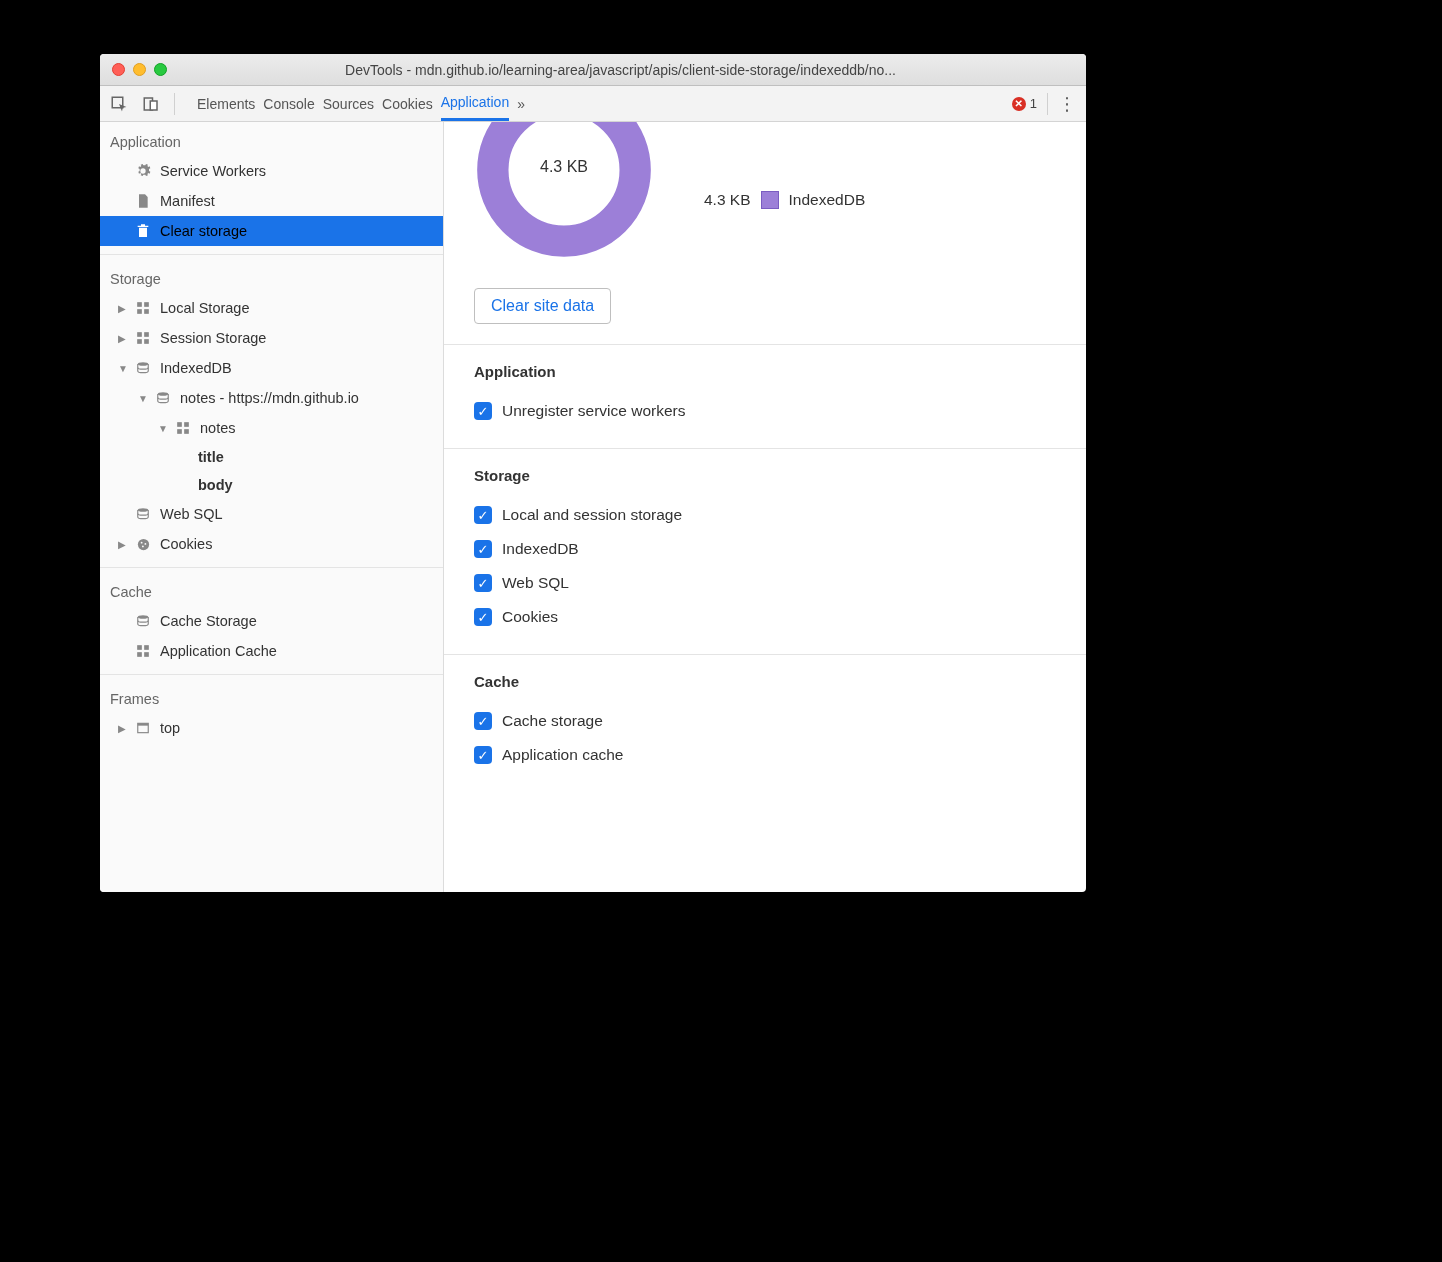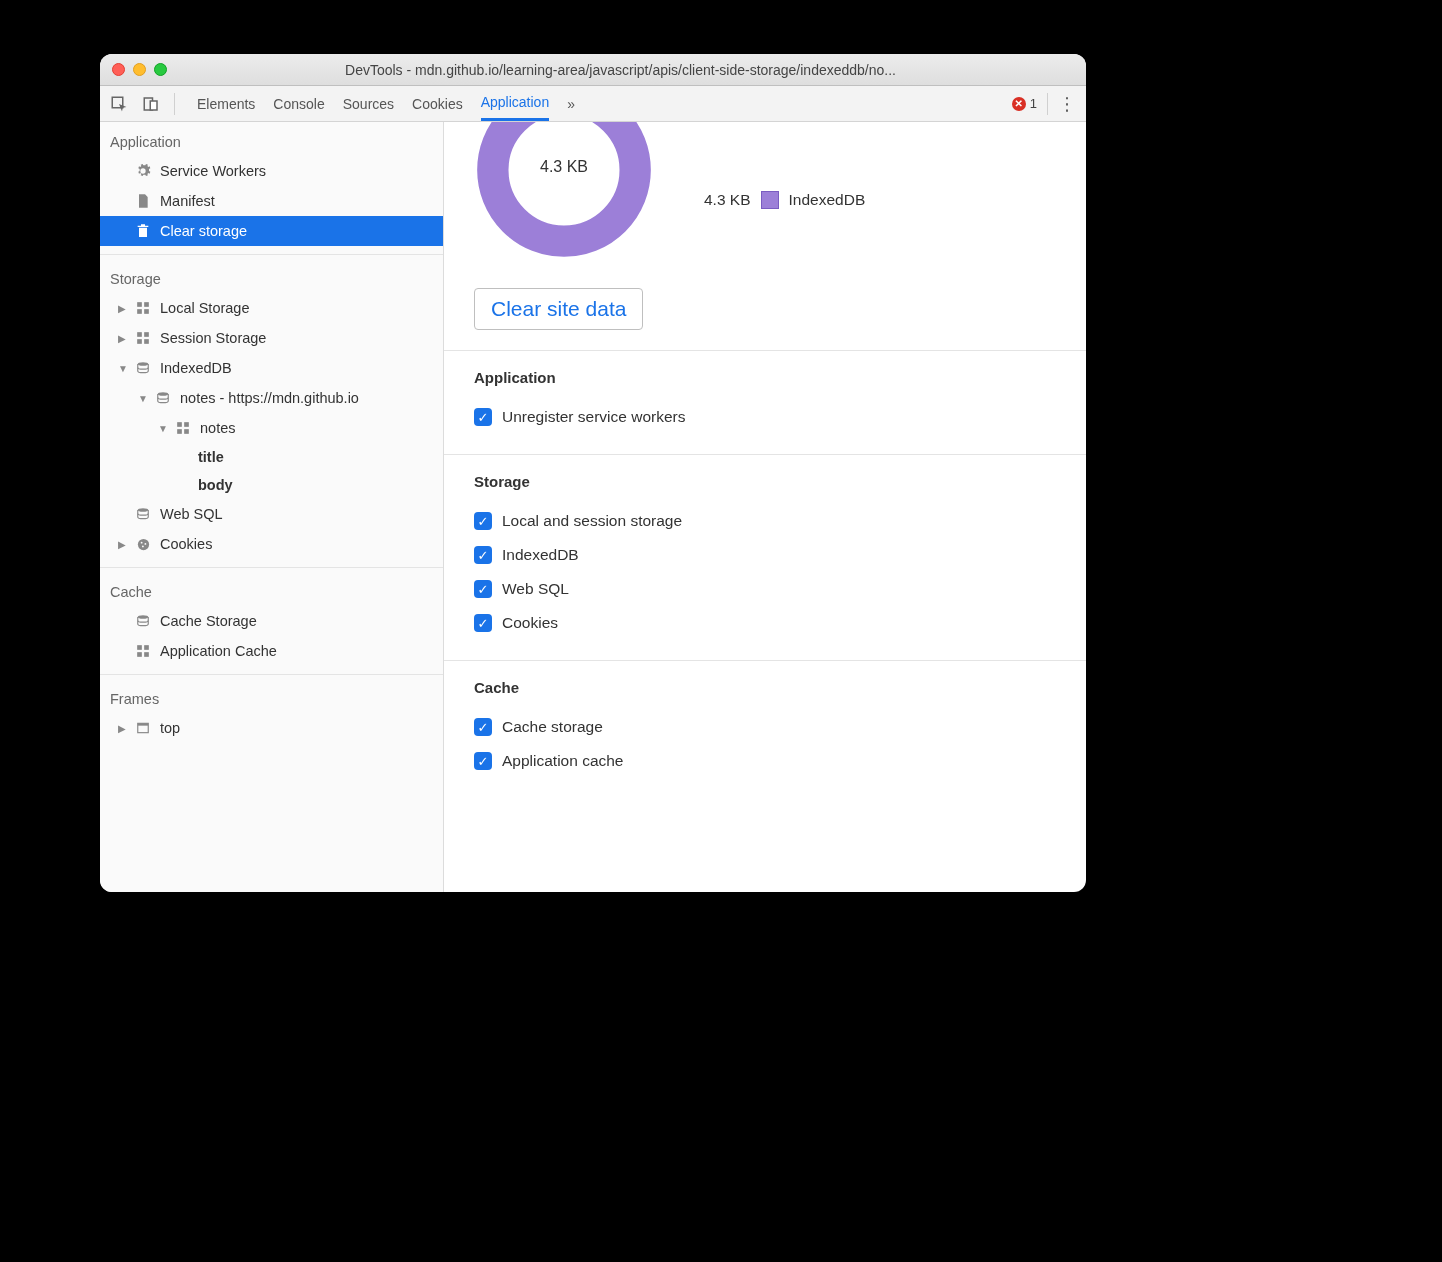--- a/index.html
+++ b/index.html
@@ -11,21 +11,21 @@
       display: flex;
       align-items: flex-start;
       justify-content: flex-start;
       padding-top: 54px;
       padding-left: 100px;
     }
     .window {
       width: 986px;
       height: 838px;
       background: #fff;
-      border-radius: 12px;
+      border-radius: 4px;
       box-shadow: 0 20px 50px rgba(0,0,0,0.5);
       overflow: hidden;
       display: flex;
       flex-direction: column;
     }
     .titlebar {
       height: 32px;
       background: linear-gradient(#ececec, #dedede);
       border-bottom: 1px solid #bfbfbf;
       display: flex;
@@ -42,50 +42,50 @@
       height: 36px;
       background: #f3f3f3;
       border-bottom: 1px solid #d4d4d4;
       display: flex;
       align-items: center;
       padding: 0 10px;
       gap: 14px;
     }
     .toolbar .divider { width:1px; height: 22px; background:#d0d0d0; }
     .tb-icon { color:#666; display:flex; align-items:center; }
-    .tabs { display:flex; gap: 18px; margin-left: 8px; flex:1; align-items:center; height:100%; }
+    .tabs { display:flex; gap: 8px; margin-left: 8px; flex:1; align-items:center; height:100%; }
     .tab { font-size:14px; color:#555; height:100%; display:flex; align-items:center; cursor:pointer; }
     .tab.active { color:#1a73e8; border-bottom: 3px solid #1a73e8; }
     .toolbar-right { display:flex; align-items:center; gap:10px; }
     .error-badge { display:flex; align-items:center; gap:4px; font-size:13px; color:#444; }
     .error-circle { width:14px; height:14px; border-radius:50%; background:#d93025; color:#fff; font-size:10px; display:flex; align-items:center; justify-content:center; font-weight:bold; }
     .kebab { font-size:18px; color:#555; }
     .content { flex:1; display:flex; overflow:hidden; }
     .sidebar { width: 344px; border-right:1px solid #dcdcdc; background:#fafafa; overflow-y:auto; }
     .sb-header { font-size:14.5px; color:#666; padding: 12px 10px 6px 10px; }
     .sb-item { display:flex; align-items:center; gap:8px; font-size:14.5px; color:#333; padding: 6px 0 6px 34px; cursor:pointer; }
     .sb-item .disclosure { width:10px; display:inline-block; color:#888; font-size:10px; margin-right:-2px; }
-    .sb-item.selected { background:#1a73e8; color:#ffffff; }
+    .sb-item.selected { background:#1a73e8; color:#000000; }
     .sb-item.selected svg { fill:#fff; }
     .sb-section { border-top:1px solid #e4e4e4; margin-top:8px; padding-top:4px; }
     .sb-icon { width:18px; height:18px; display:flex; align-items:center; justify-content:center; }
     .sb-icon svg { fill:#6e6e6e; }
     .indent-1 { padding-left: 18px; }
     .indent-2 { padding-left: 38px; }
     .indent-3 { padding-left: 58px; }
     .indent-5 { padding-left: 98px; font-weight: bold; }
     .main { flex:1; overflow-y:auto; }
     .chart-row { display:flex; align-items:center; gap: 50px; padding: 8px 30px 18px 30px; text-align: center; }
     .donut-wrap { position:relative; width:180px; height:140px; display:flex; align-items:flex-start; justify-content:center; }
     .donut { position:absolute; top:-54px; width:188px; height:188px; }
     .donut-center { position:absolute; top:28px; font-size:16px; color:#333; }
     .legend { display:flex; align-items:center; gap:10px; font-size:15.5px; color:#333; }
     .legend-swatch { width:18px; height:18px; background:#9c7fd8; border:1px solid #7a5cc2; }
     .btn-row { padding: 0 30px 20px 30px; }
-    .clear-btn { border:1px solid #bfbfbf; background:#fff; color:#1a73e8; font-size:21px; padding: 8px 16px; border-radius:4px; cursor:pointer; }
+    .clear-btn { border:1px solid #bfbfbf; background:#fff; color:#1a73e8; font-size:16px; padding: 8px 16px; border-radius:4px; cursor:pointer; }
     .section { border-top:1px solid #e4e4e4; padding: 18px 30px 20px 30px; }
     .section h3 { font-size:15px; font-weight:600; color:#333; margin-bottom:14px; }
     .check-row { display:flex; align-items:center; gap:10px; font-size:15.5px; color:#333; padding:8px 0; }
     .checkbox { width:18px; height:18px; border-radius:4px; background:#1a73e8; display:flex; align-items:center; justify-content:center; color:#fff; font-size:13px; }
   </style>
 </head>
 <body>
 
 <div class="window">
   <div class="titlebar">

